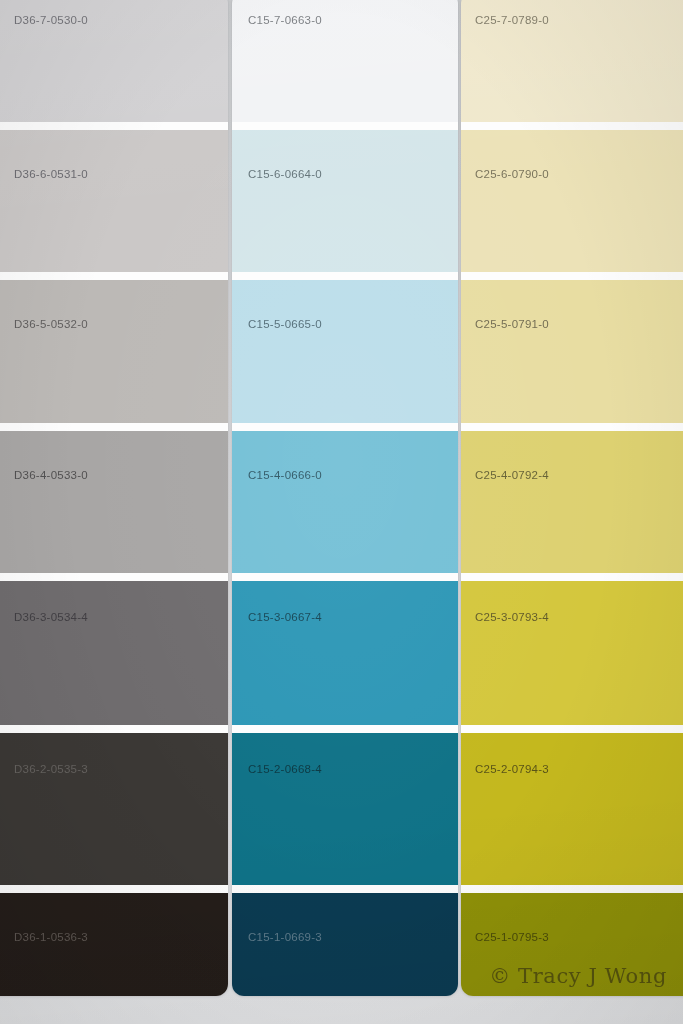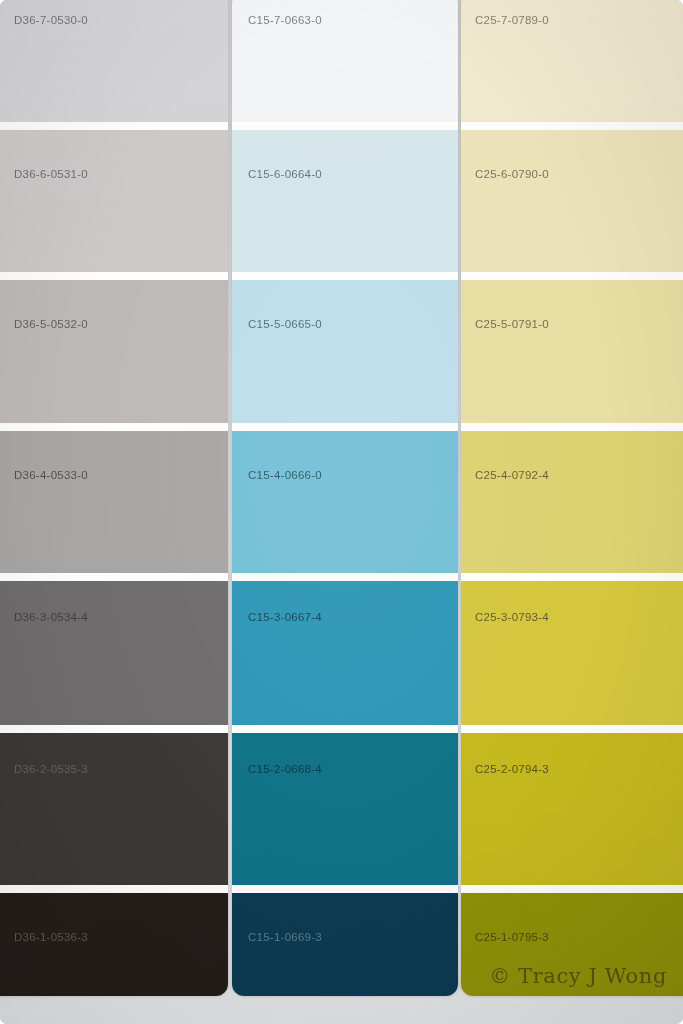--- a/index.html
+++ b/index.html
@@ -7,21 +7,20 @@
     padding: 0;
     background: #ffffff;
   }
   #photo {
     position: relative;
     width: 683px;
     height: 1024px;
     overflow: hidden;
     background: #d7d7d9;
     font-family: "Liberation Sans", sans-serif;
-    border-radius: 7px;
   }
 
   
   #backdrop {
     position: absolute;
     inset: 0;
     background:
       linear-gradient(180deg, #c9cbcd 0%, #d5d6d8 35%, #dcdddf 70%, #e4e5e7 100%);
   }
 

